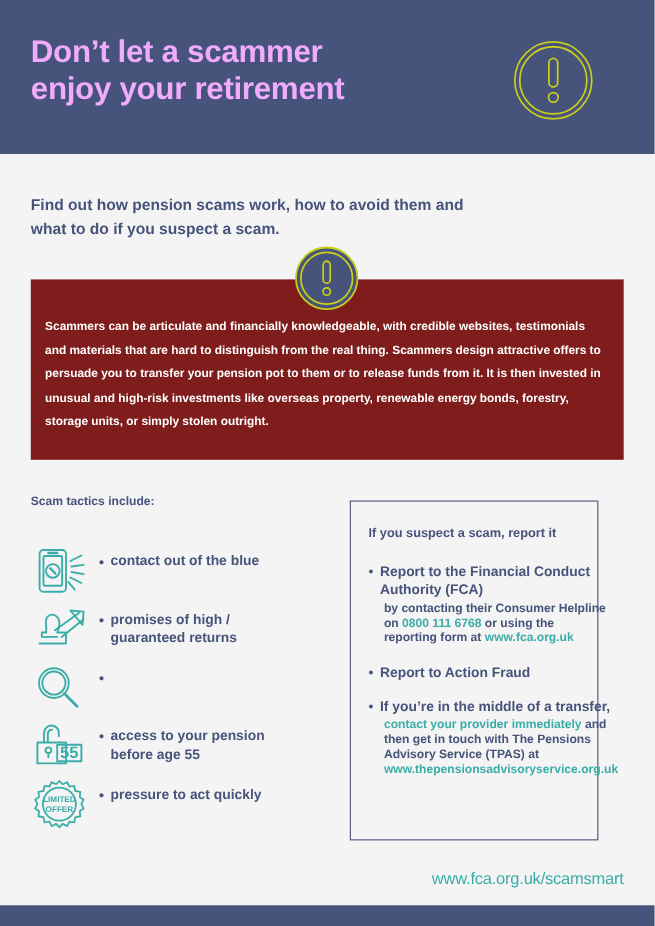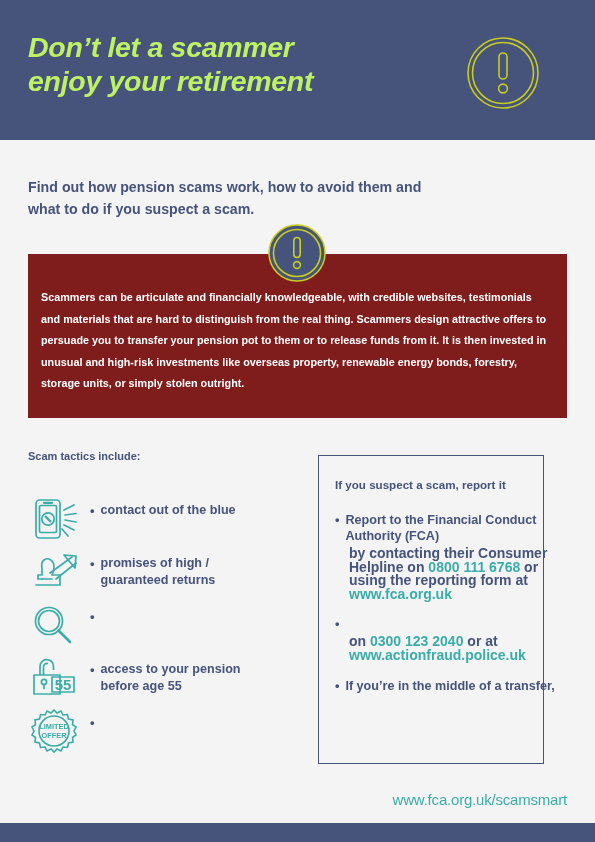--- a/index.html
+++ b/index.html
@@ -14,25 +14,24 @@
   }
   .page{position:relative;width:595px;height:842px;}
 
   
   .header{
     position:absolute;left:0;top:0;width:595px;height:140px;
     background:#46537a;
   }
   .header-title{
     position:absolute;left:28px;top:30px;width:400px;
-    color:#bef264;
+    color:#f0abfc;
     font-size:28.5px;line-height:34px;font-weight:bold;
     letter-spacing:-0.3px;
     white-space:pre-line;
-    font-style:italic;
   }
   .header-badge{
     position:absolute;left:466px;top:36px;width:74px;height:74px;
   }
 
   
   .intro{
     position:absolute;left:28px;top:163px;width:470px;
     font-size:14.2px;line-height:22px;font-weight:bold;
     color:#46537a;
@@ -96,21 +95,21 @@
     position:absolute;left:16px;top:56px;width:220px;
   }
   .report-item{margin-bottom:15px;}
   .report-item-head{
     display:flex;align-items:flex-start;
     font-size:12.6px;line-height:16px;font-weight:bold;color:#46537a;
   }
   .report-item-head .rb-bullet{margin-right:6px;}
   .report-item-body{
     margin-left:14px;margin-top:3px;
-    font-size:14px;line-height:13.6px;font-weight:bold;color:#46537a;
+    font-size:11px;line-height:13.6px;font-weight:bold;color:#46537a;
   }
   .lk{color:#3aada8;}
 
   
   .footer-url{
     position:absolute;right:28px;top:791px;
     font-size:15px;font-weight:normal;color:#3aada8;
     letter-spacing:-0.2px;
   }
   .footer-bar{
@@ -246,49 +245,51 @@
                      L24 45 L21 42 L17 44 L15 40 L10.5 40.5 L9.5 36 L5 35 L5.5 30.5 L2 28
                      L4 24 L2 20 L5.5 17.5 L5 13 L9.5 12 L10.5 7.5 L15 8 L17 4 L21 6 Z"></path>
             <circle cx="24" cy="24" r="15"></circle>
           </g>
           <text x="24" y="22" font-family="'Liberation Sans', sans-serif" font-size="7.4" font-weight="bold" fill="#3aada8" text-anchor="middle">LIMITED</text>
           <text x="24" y="31" font-family="'Liberation Sans', sans-serif" font-size="7.4" font-weight="bold" fill="#3aada8" text-anchor="middle">OFFER</text>
         </svg>
       </div>
       <div class="tactic-text">
         <span class="tactic-bullet">•</span>
+        <span class="tactic-label">pressure to act quickly</span>
       </div>
     </div>
 
   </div>
 
   <div class="reportbox">
     <div class="report-heading">If you suspect a scam, report it</div>
     <div class="report-items">
 
       <div class="report-item">
         <div class="report-item-head">
           <span class="rb-bullet">•</span>
           <span>Report to the Financial Conduct Authority (FCA)</span>
         </div>
         <div class="report-item-body"><span>by contacting their Consumer Helpline on </span><span class="lk">0800 111 6768</span><span> or using the reporting form at </span><span class="lk">www.fca.org.uk</span></div>
       </div>
 
       <div class="report-item">
         <div class="report-item-head">
           <span class="rb-bullet">•</span>
+          <span>Report to Action Fraud</span>
         </div>
-        <div class="report-item-body"><span>on </span><span class="lk">0300 123 2040</span><span> or at </span><span class="lk">www.actionfraud.police.uk</span></div>
       </div>
 
       <div class="report-item">
         <div class="report-item-head">
           <span class="rb-bullet">•</span>
           <span>If you’re in the middle of a transfer,</span>
         </div>
+        <div class="report-item-body"><span class="lk">contact your provider immediately</span><span> and then get in touch with The Pensions Advisory Service (TPAS) at </span><span class="lk">www.thepensionsadvisoryservice.org.uk</span></div>
       </div>
 
     </div>
   </div>
 
   <div class="footer-url">www.fca.org.uk/scamsmart</div>
   <div class="footer-bar"></div>
 
 </div>
 

